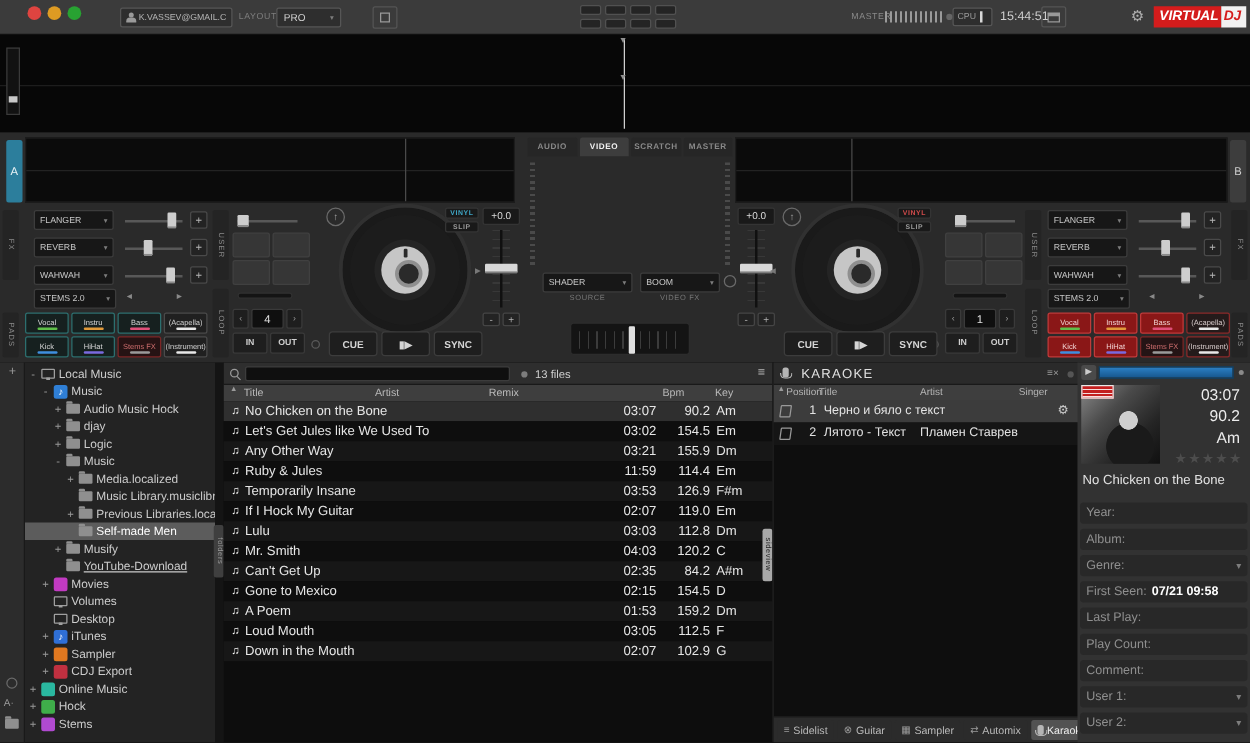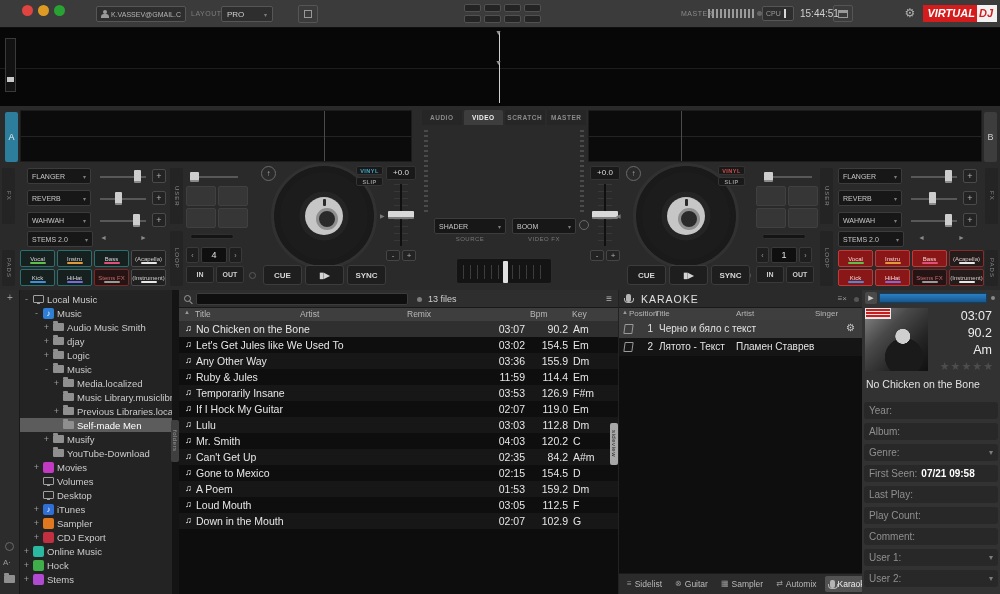--- a/index.html
+++ b/index.html
@@ -601,21 +601,21 @@
           <span class="tree-label">Local Music</span>
         </div>
         <div class="tree-row" style="padding-left: 13px;">
           <span class="tree-exp">-</span>
           <span class="ic-sq" style="background: rgb(47, 127, 214);">♪</span>
           <span class="tree-label">Music</span>
         </div>
         <div class="tree-row" style="padding-left: 23px;">
           <span class="tree-exp">+</span>
           <span class="ic-folder"></span>
-          <span class="tree-label">Audio Music Smith</span>
+          <span class="tree-label">Audio Music Hock</span>
         </div>
         <div class="tree-row" style="padding-left: 23px;">
           <span class="tree-exp">+</span>
           <span class="ic-folder"></span>
           <span class="tree-label">djay</span>
         </div>
         <div class="tree-row" style="padding-left: 23px;">
           <span class="tree-exp">+</span>
           <span class="ic-folder"></span>
           <span class="tree-label">Logic</span>
@@ -643,21 +643,21 @@
         <div class="tree-row selected" style="padding-left: 33px;">
           <span class="tree-exp"></span>
           <span class="ic-folder"></span>
           <span class="tree-label">Self-made Men</span>
         </div>
         <div class="tree-row" style="padding-left: 23px;">
           <span class="tree-exp">+</span>
           <span class="ic-folder"></span>
           <span class="tree-label">Musify</span>
         </div>
-        <div class="tree-row" style="padding-left: 23px;">
+        <div class="tree-row" style="padding-left: 23px; text-decoration: underline;">
           <span class="tree-exp"></span>
           <span class="ic-folder"></span>
           <span class="tree-label">YouTube-Download</span>
         </div>
         <div class="tree-row" style="padding-left: 13px;">
           <span class="tree-exp">+</span>
           <span class="ic-sq" style="background: rgb(194, 58, 194);"></span>
           <span class="tree-label">Movies</span>
         </div>
         <div class="tree-row" style="padding-left: 13px;">
@@ -708,21 +708,21 @@
         <span class="ic-search"></span>
         <div id="searchinput"></div>
         <span id="filecountdot"></span>
         <span id="filecount">13 files</span>
         <span id="listmenu">≡</span>
       </div>
       <div id="listheader">
         <span style="left:5px" class="sort-ic">▲</span>
       <span style="left: 16px;">Title</span>
           <span style="left: 121px;">Artist</span>
-          <span style="left: 228px; text-align: right;">Remix</span>
+          <span style="left: 212px; text-align: right;">Remix</span>
           <span style="left: 308px; margin-top: 12px;">Length</span>
           <span style="left: 351px;">Bpm</span>
           <span style="left: 393px;">Key</span>
         </div>
       <div id="trackrows">
           <div class="track-row selected" style="top: 0px;">
             <span class="tnote">♫</span>
             <span class="ttitle">No Chicken on the Bone</span>
             <span class="tlen">03:07</span>
             <span class="tbpm">90.2</span>
@@ -731,21 +731,21 @@
           <div class="track-row even" style="top: 16px;">
             <span class="tnote">♫</span>
             <span class="ttitle">Let's Get Jules like We Used To</span>
             <span class="tlen">03:02</span>
             <span class="tbpm">154.5</span>
             <span class="tkey">Em</span>
           </div>
           <div class="track-row odd" style="top: 32px;">
             <span class="tnote">♫</span>
             <span class="ttitle">Any Other Way</span>
-            <span class="tlen">03:36</span>
+            <span class="tlen">03:21</span>
             <span class="tbpm">155.9</span>
             <span class="tkey">Dm</span>
           </div>
           <div class="track-row even" style="top: 48px;">
             <span class="tnote">♫</span>
             <span class="ttitle">Ruby &amp; Jules</span>
             <span class="tlen">11:59</span>
             <span class="tbpm">114.4</span>
             <span class="tkey">Em</span>
           </div>

